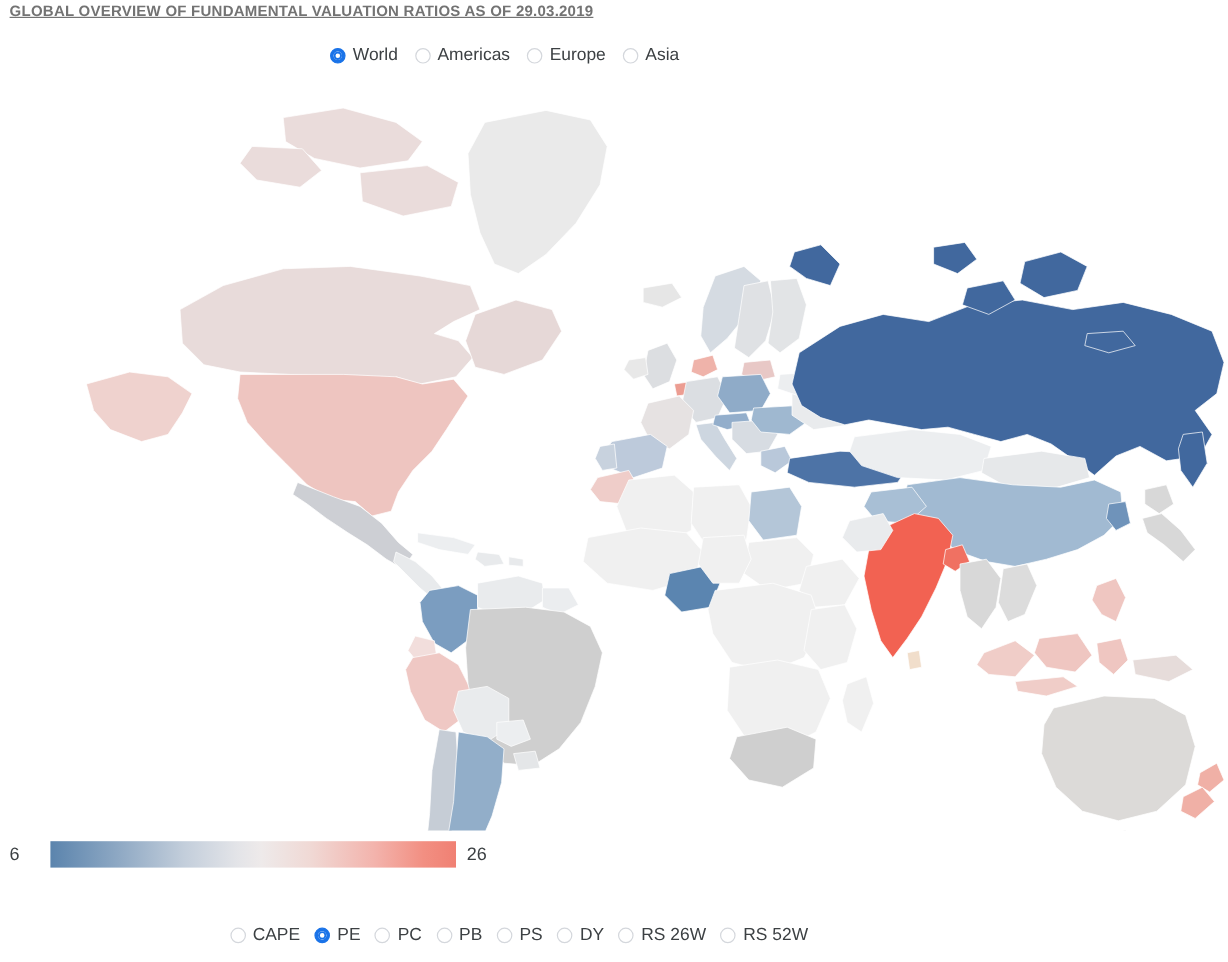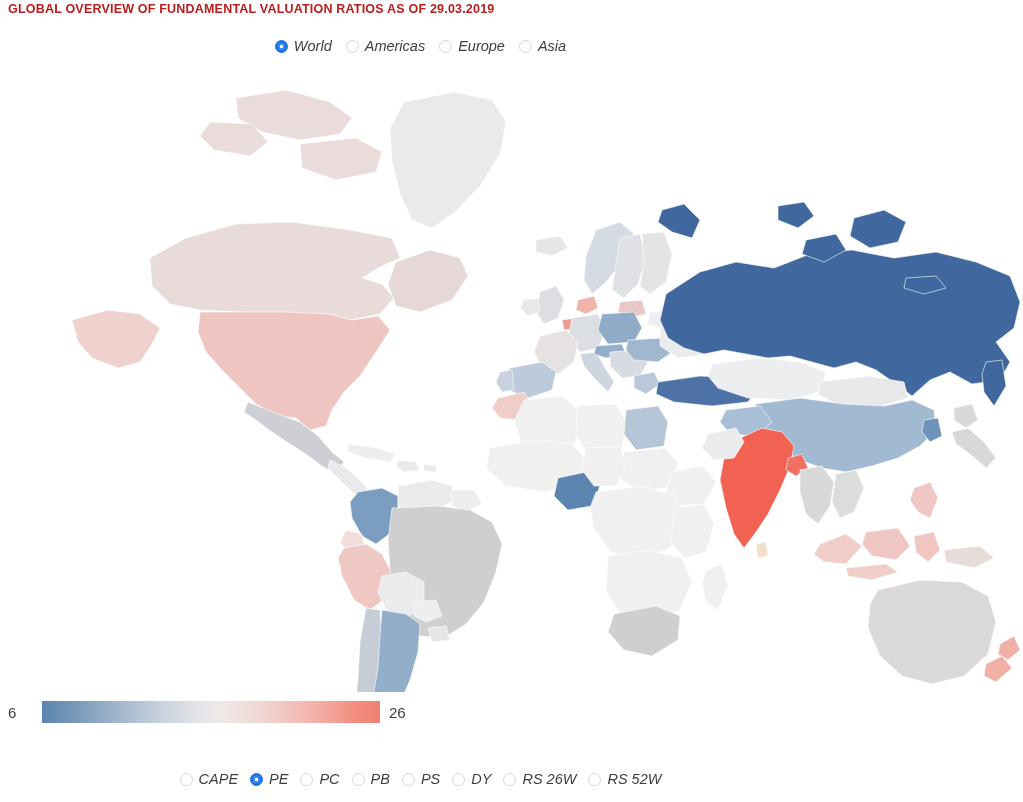--- a/index.html
+++ b/index.html
@@ -8,31 +8,31 @@
     background:#ffffff;
     font-family:"Liberation Sans", sans-serif;
     color:#333;
     overflow:hidden;
     position:relative;
   }
   #page-title{
     position:absolute;left:8px;top:2px;
     font-size:12.5px;font-weight:bold;
     letter-spacing:.2px;
-    color:#b91c1c;
+    color:#737373;
     white-space:nowrap;
+    text-decoration:underline;
   }
   .radio-row{
     position:absolute;left:0;width:841px;
     display:flex;justify-content:center;align-items:center;
     gap:14px;
-    font-style:italic;
   }
   #region-radio-row{top:39px;}
-  #ratio-radio-row{top:772px;gap:12px;}
+  #ratio-radio-row{top:772px;gap:12px;padding-left:12px;}
   .radio-item{
     display:flex;align-items:center;gap:6px;
     cursor:pointer;user-select:none;
   }
   .radio-mark{
     width:13px;height:13px;border-radius:50%;
     border:1.5px solid #d4d7dc;background:#fff;
     box-sizing:border-box;display:block;flex:0 0 auto;
     position:relative;
   }

